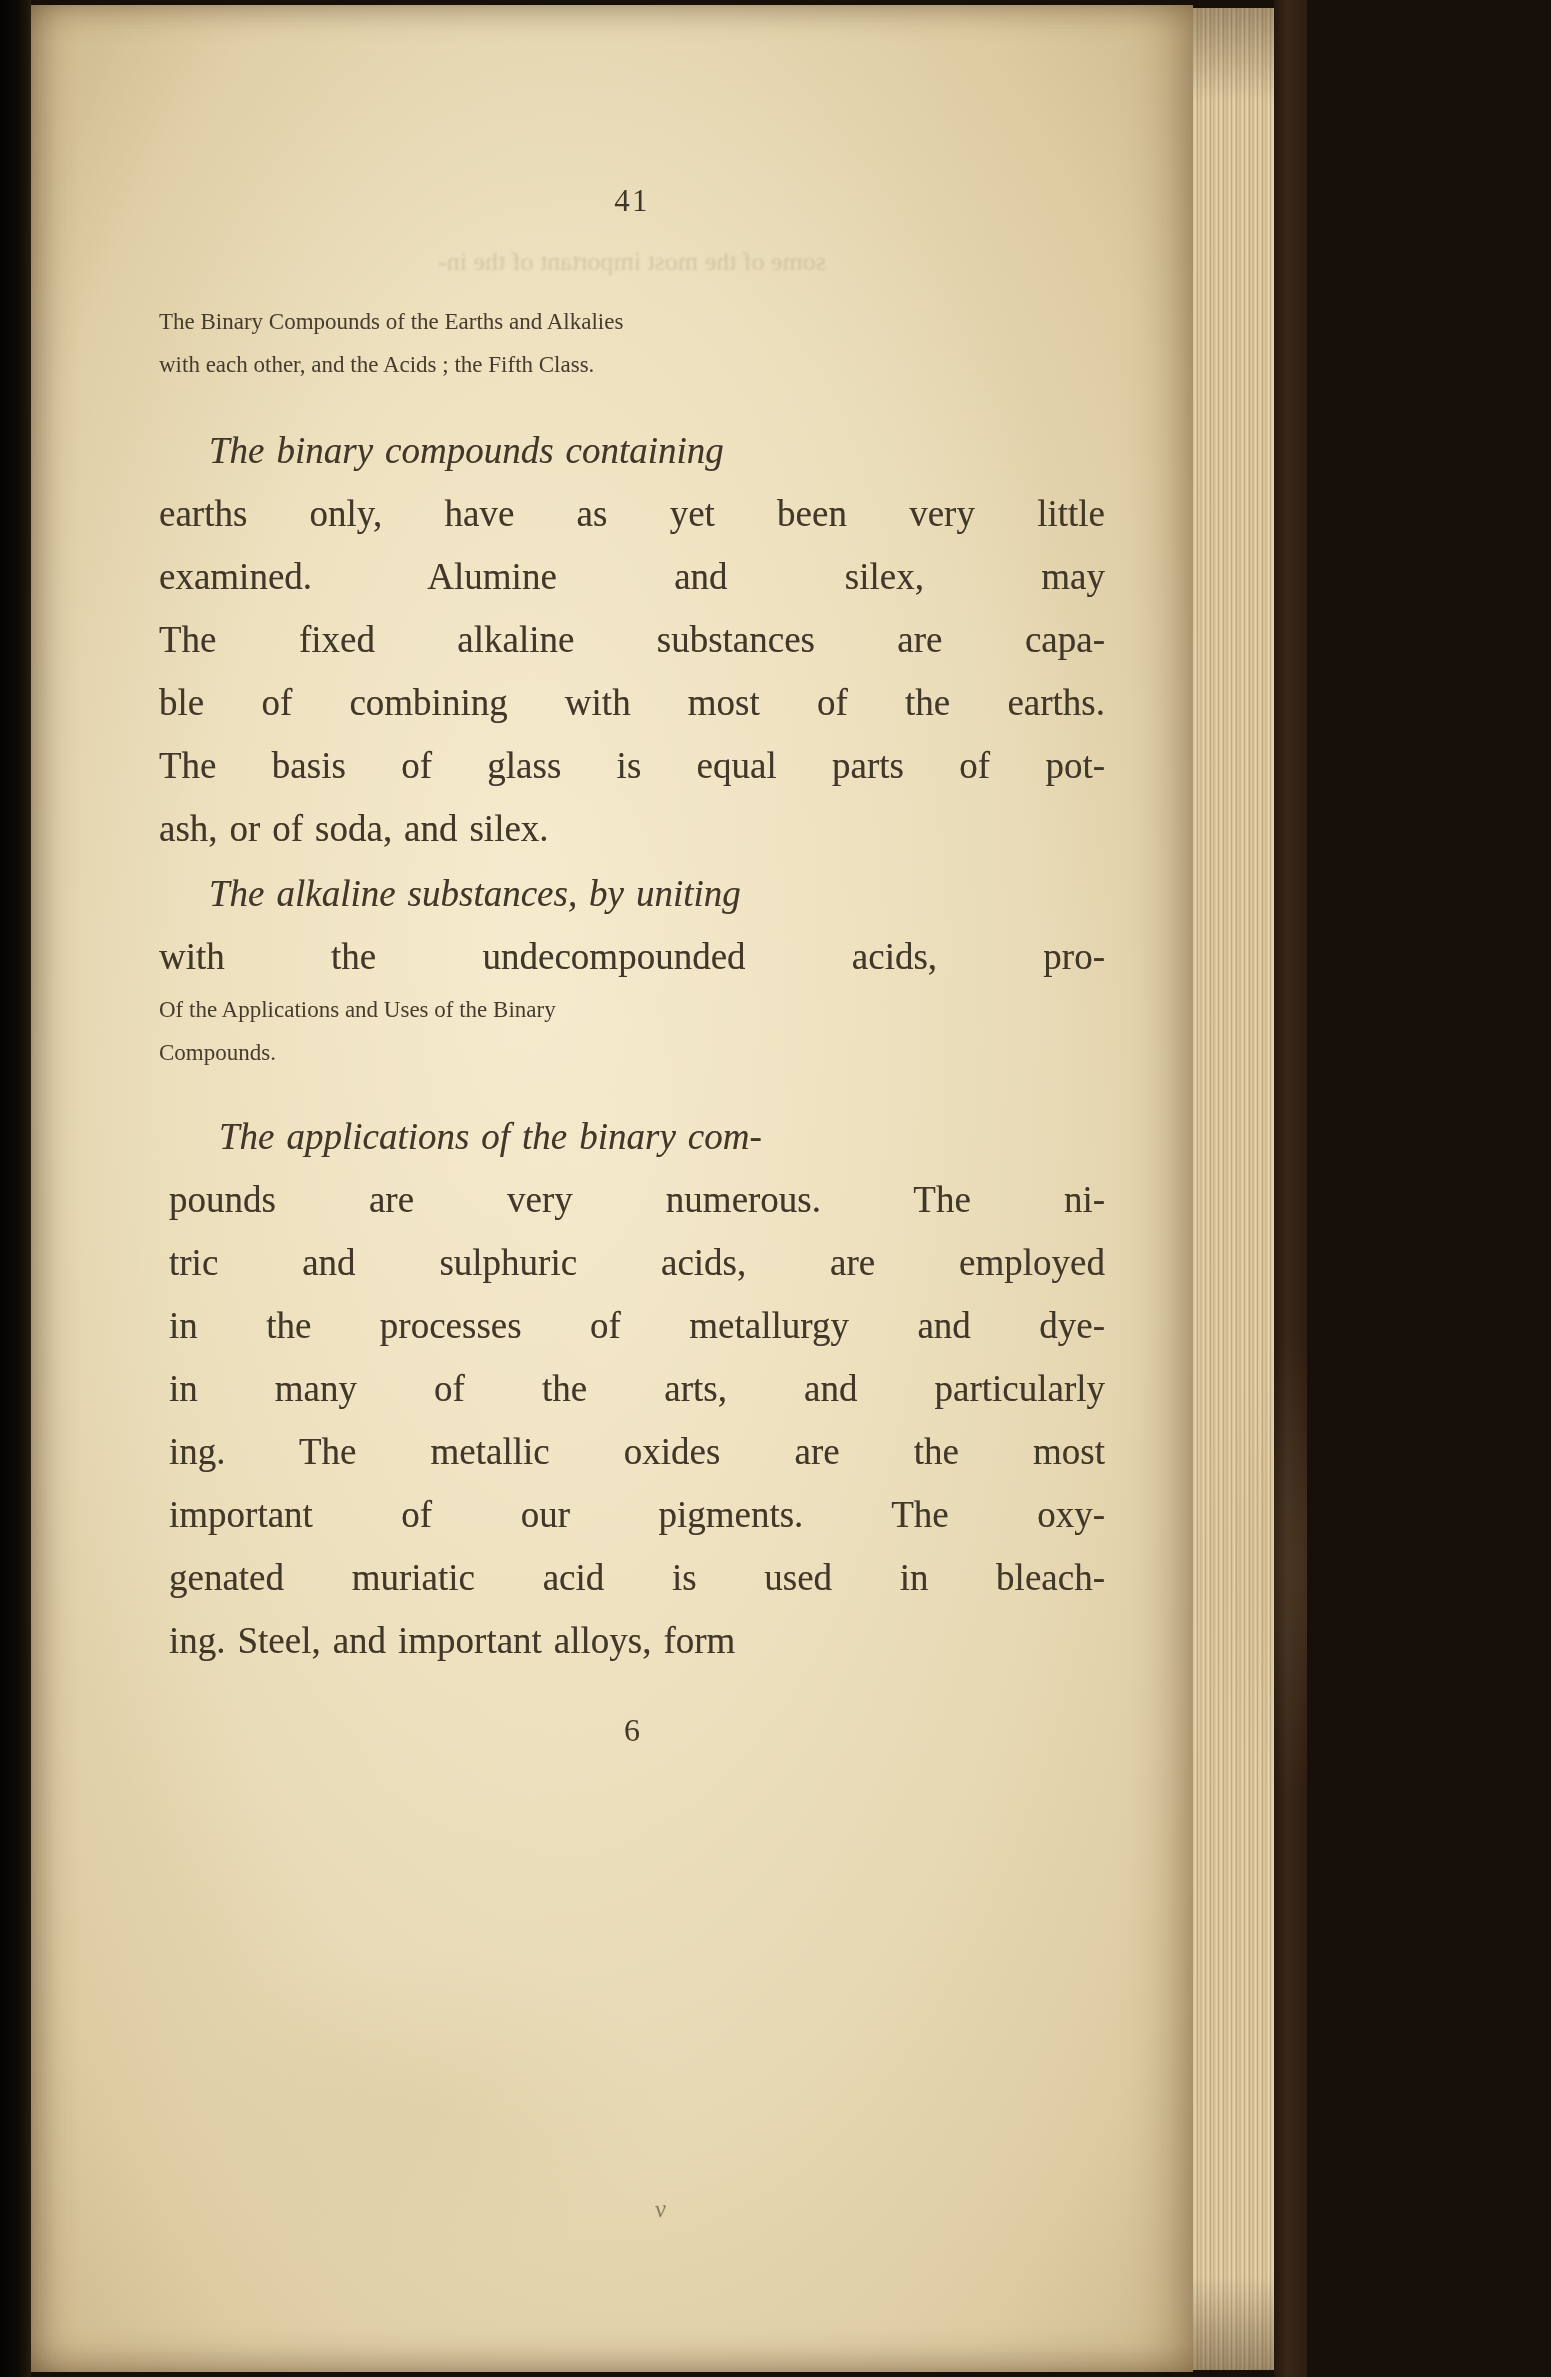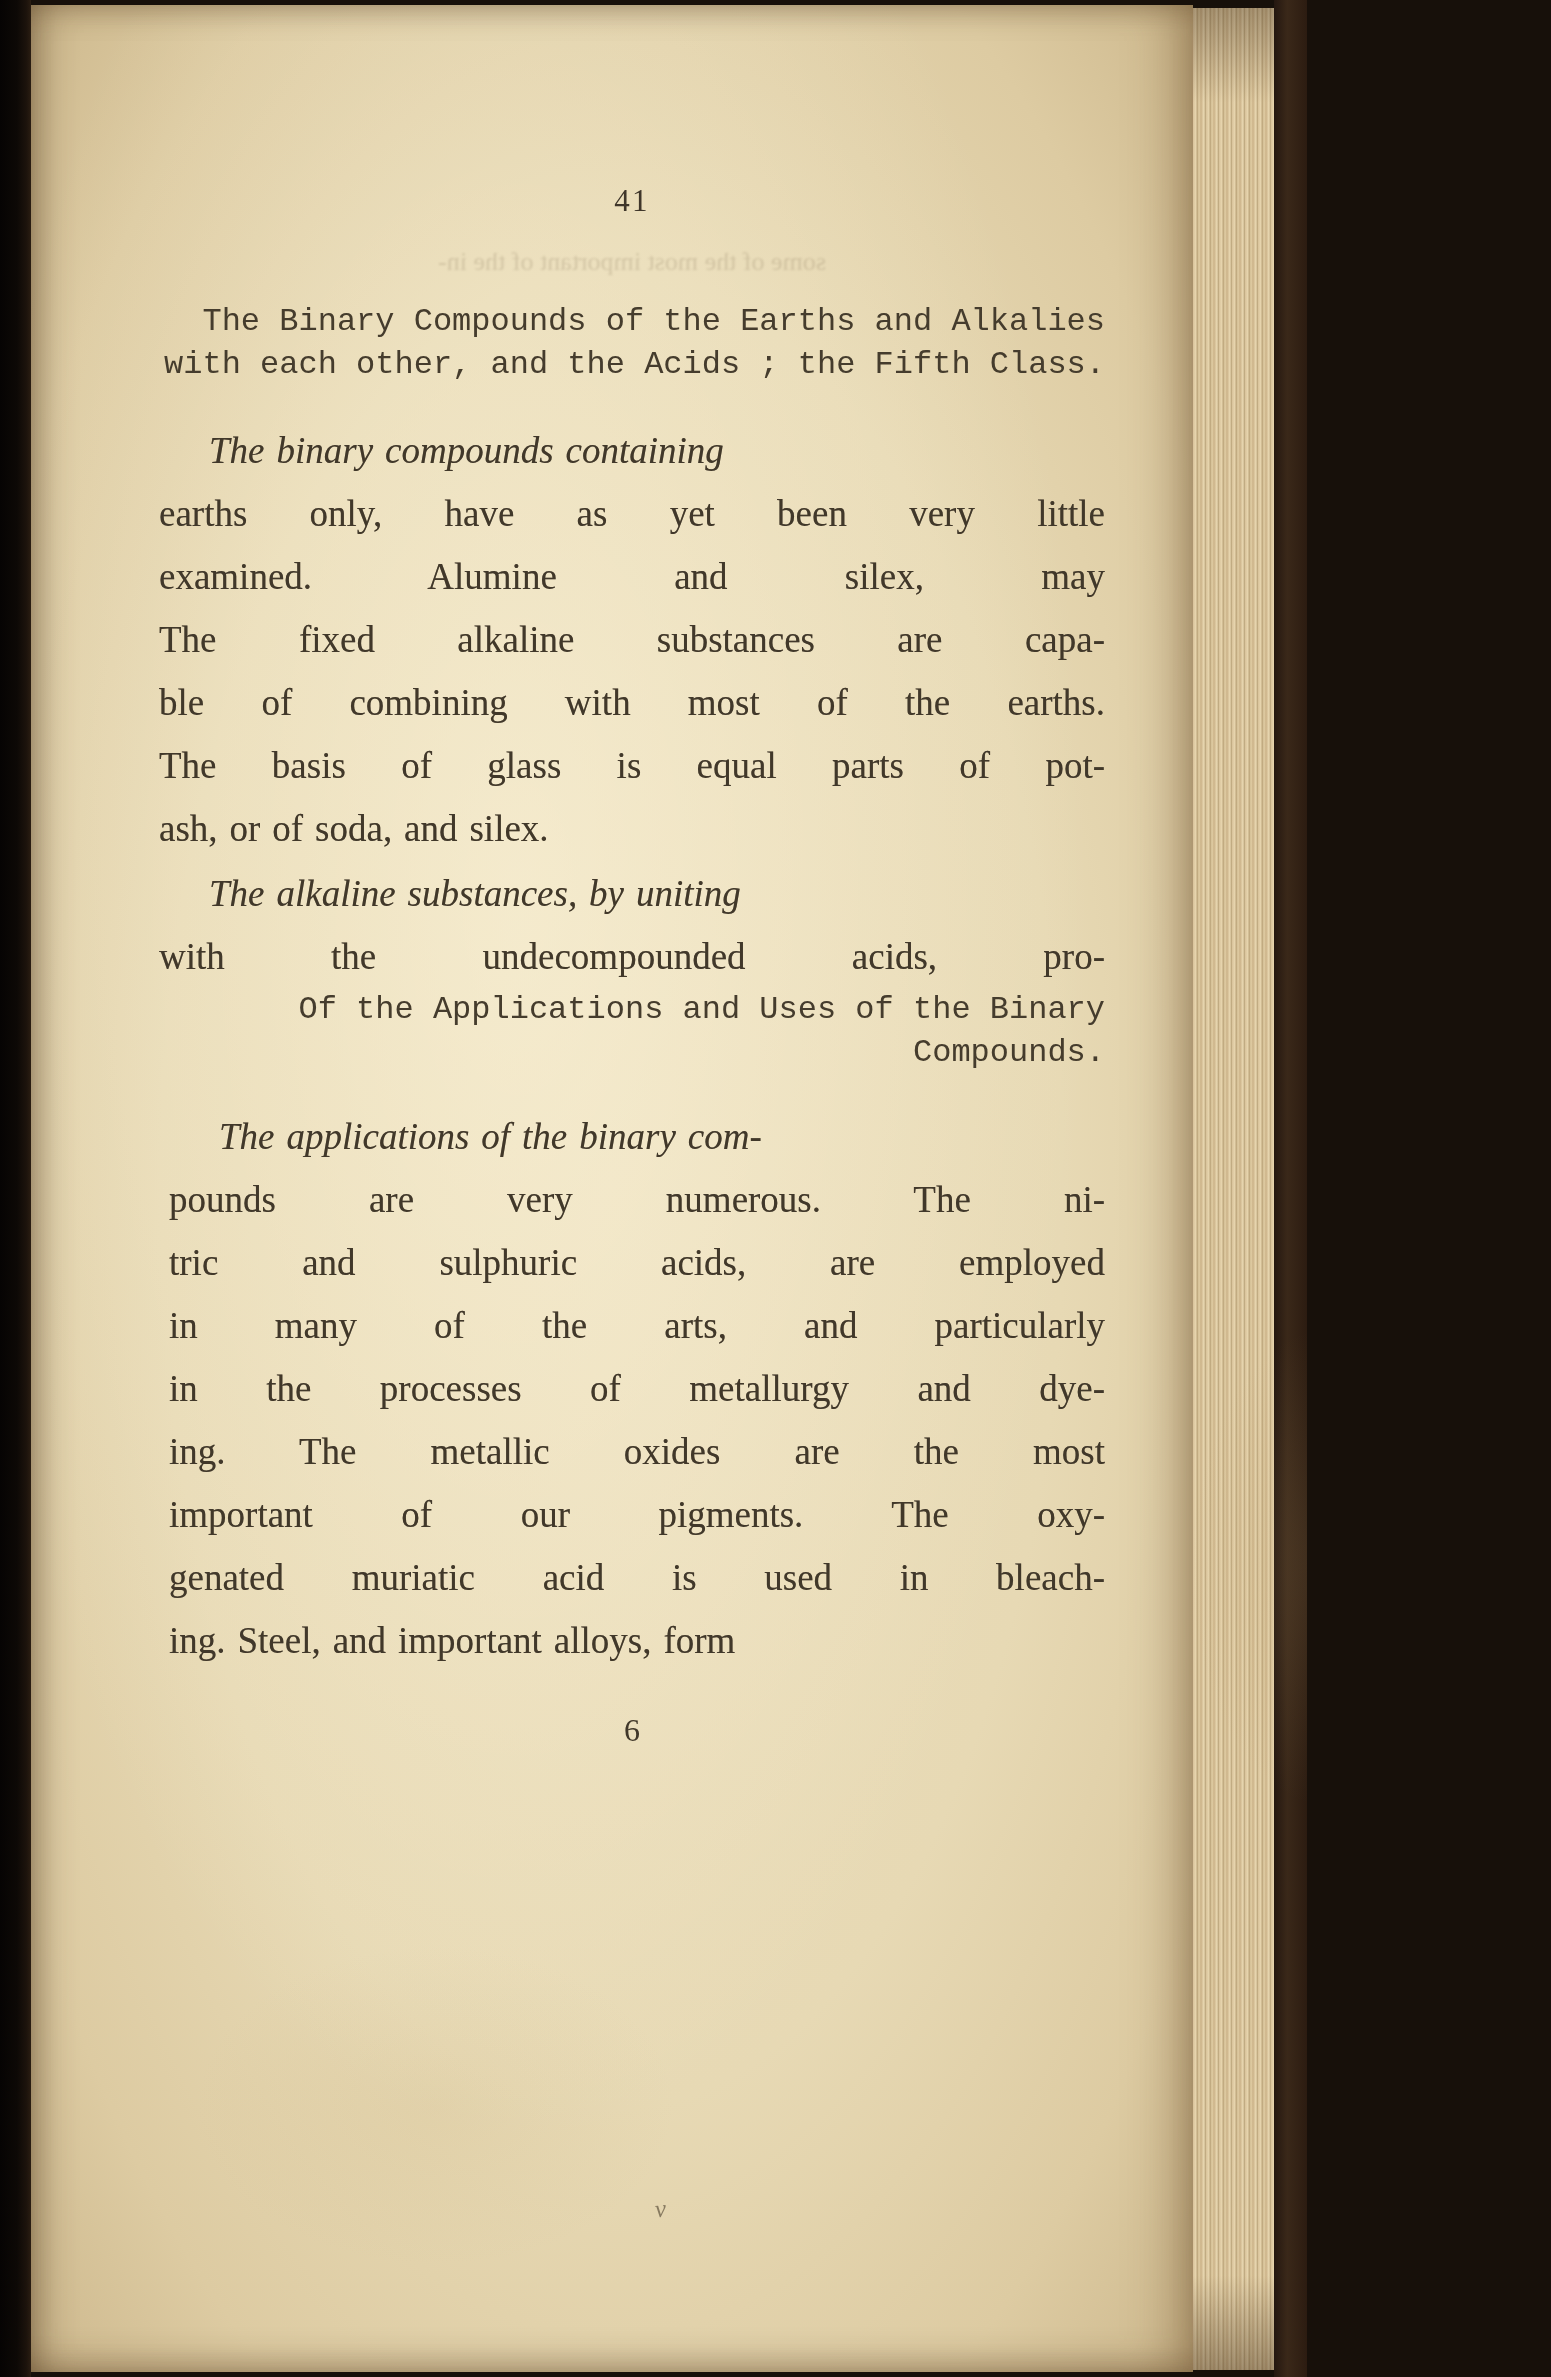--- a/index.html
+++ b/index.html
@@ -82,25 +82,24 @@
   .ghost-line {
     margin-top: 28px;
     text-align: center;
     font-size: 26px;
     color: #6d5c41;
     opacity: 0.20;
     transform: scaleX(-1);
     filter: blur(1.1px);
   }
   .heading {
-    text-align: right;
-    font-size: 32px;
+    text-align: left;
+    font-size: 23px;
     line-height: 43px;
     color: #453c2d;
-    font-family: Liberation Mono, monospace;
   }
   .heading-1 { margin-top: 22.6px; }
   .heading-2 { }
   .para {
     font-size: 37px;
     line-height: 63px;
     word-spacing: 2.7px;
     color: #41382a;
     text-shadow: 0 0 0.5px rgba(62,52,38,.45);
   }
@@ -170,22 +169,22 @@
 
       <div class="heading heading-2">
         <div class="hline">Of the Applications and Uses of the Binary</div>
         <div class="hline">Compounds.</div>
       </div>
 
       <div class="para para-3">
         <div class="line indent">The applications of the binary com-</div>
         <div class="line j">pounds are very numerous. The ni-</div>
         <div class="line j">tric and sulphuric acids, are employed</div>
+        <div class="line j">in the processes of metallurgy and dye-</div>
         <div class="line j">in many of the arts, and particularly</div>
-        <div class="line j">in the processes of metallurgy and dye-</div>
         <div class="line j">ing. The metallic oxides are the most</div>
         <div class="line j">important of our pigments. The oxy-</div>
         <div class="line j">genated muriatic acid is used in bleach-</div>
         <div class="line">ing. Steel, and important alloys, form</div>
       </div>
 
       <div class="signature">6</div>
 
     </div>
 

